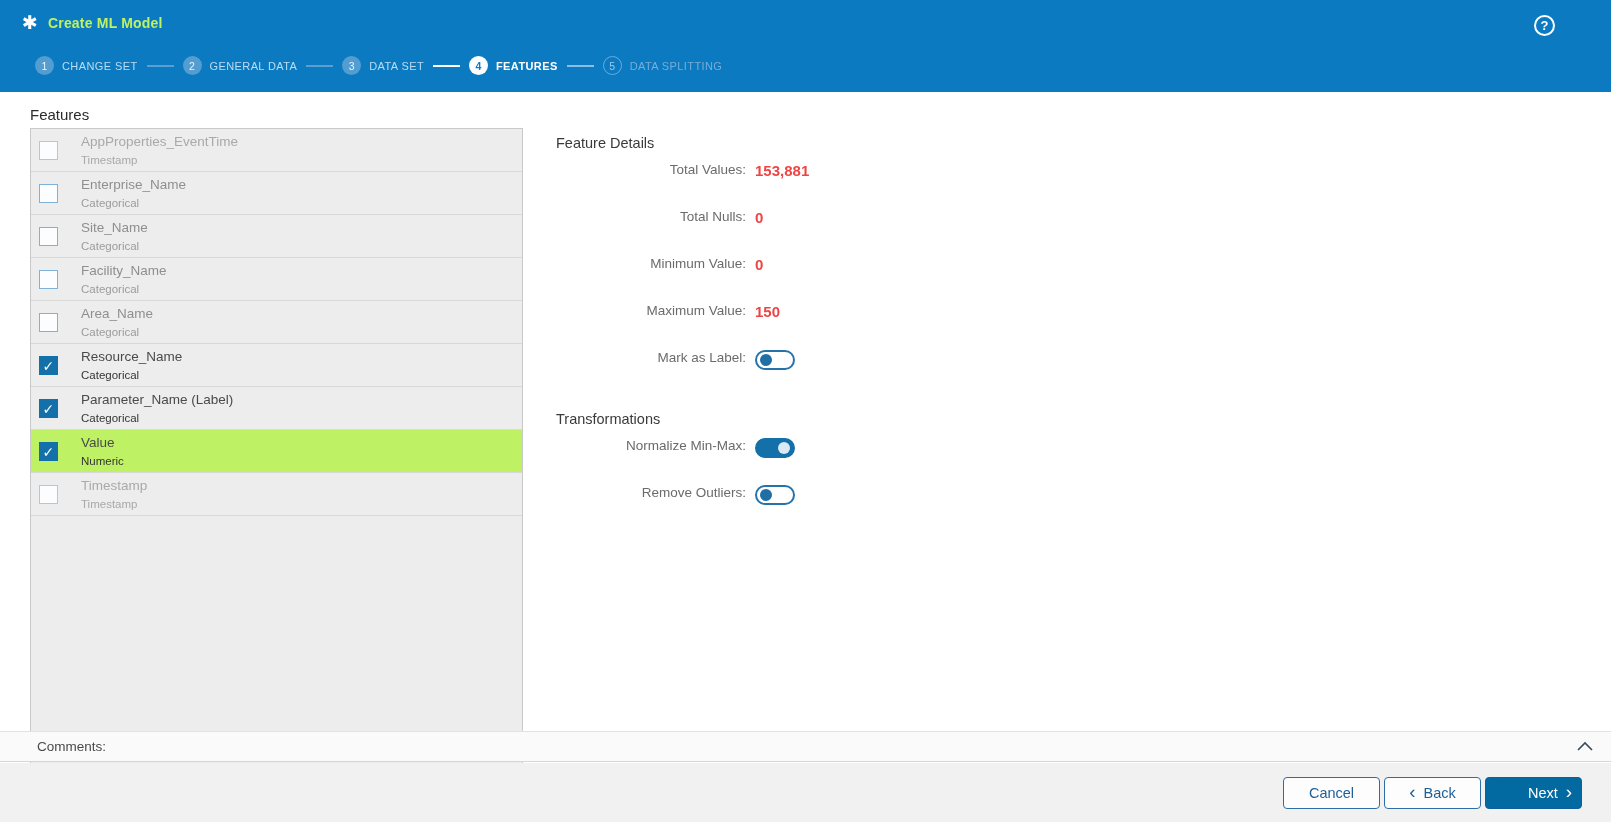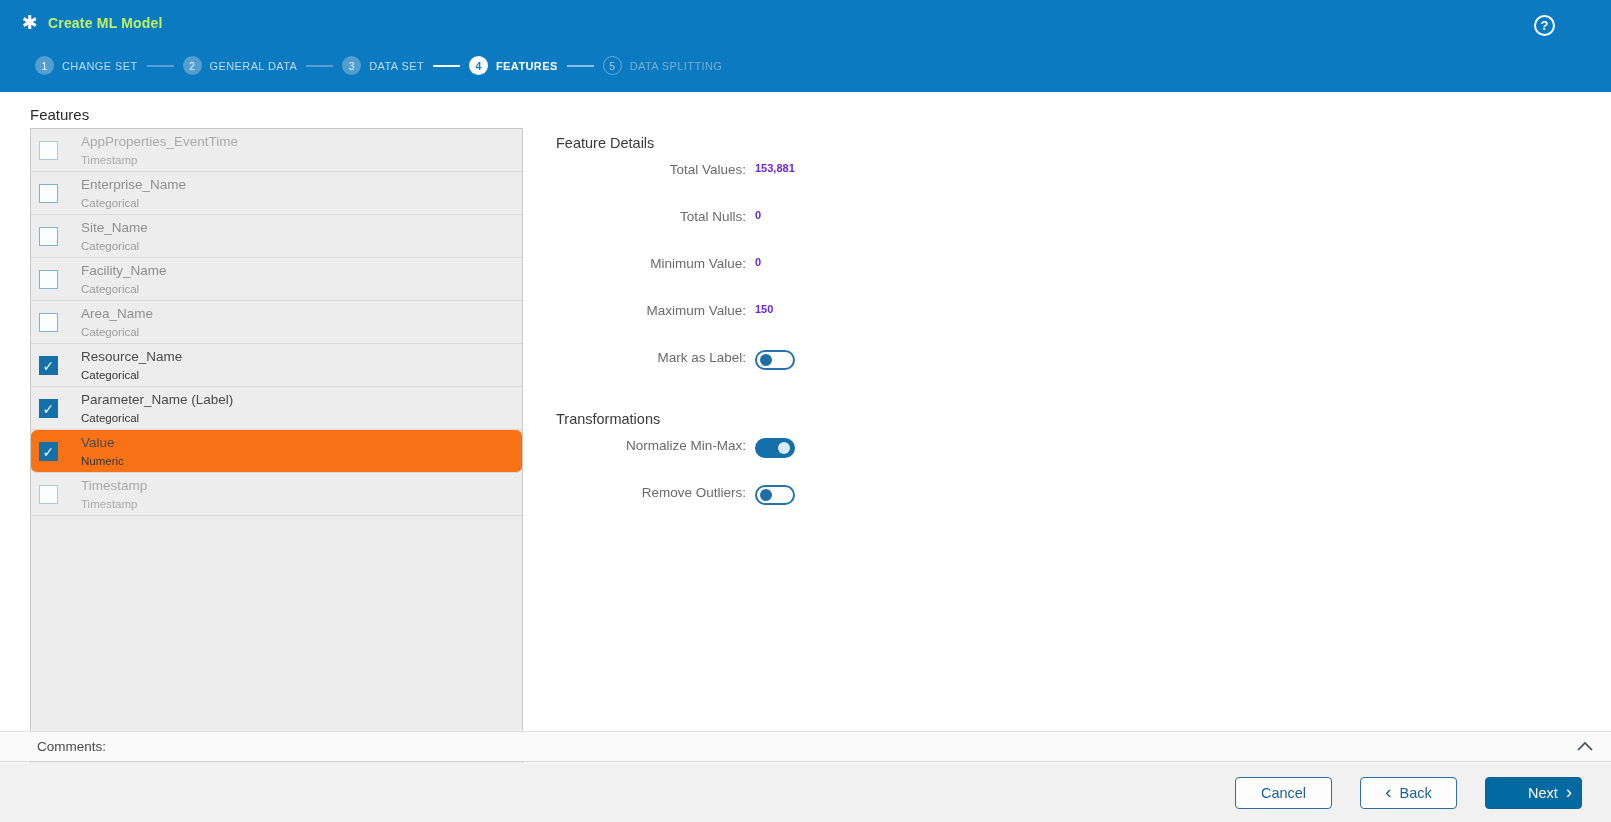--- a/index.html
+++ b/index.html
@@ -41,48 +41,48 @@
     background: #fcfdfe; border: 1px solid #7fb2d6; cursor: pointer; }
   .frow.disabled .checkbox { border-color: #a9cbe2; }
   .frow.checked .checkbox { background: #1470a8; border-color: #1470a8; }
   .frow.checked .checkbox::after { content: "✓"; position: absolute; left: 2.5px; top: 0.5px;
     color: #fff; font-size: 14px; font-weight: bold; }
   .frow .fname { position: absolute; left: 50px; top: 5px; font-size: 13.5px; color: #8f8f8f; }
   .frow .ftype { position: absolute; left: 50px; top: 25px; font-size: 11.5px; color: #9c9c9c; }
   .frow.disabled .fname, .frow.disabled .ftype { color: #a9a9a9; }
   .frow.checked .fname { color: #4a4a4a; }
   .frow.checked .ftype { color: #353535; }
-  .frow.selected { background: #f97316; border-radius: 6px; }
+  .frow.selected { background: #bef264; }
 
   
   .details { position: absolute; left: 556px; top: 135px; width: 420px; }
   .section-title { font-size: 14.5px; color: #3a3a3a; }
   .stat-rows { margin-top: 11px; }
   .drow { height: 47px; display: flex; align-items: flex-start; }
   .dlabel { width: 190px; text-align: right; font-size: 13.5px; color: #6b6b6b; }
-  .dvalue { margin-left: 9px; font-size: 11px; color: #6d28d9; font-weight: 600; }
+  .dvalue { margin-left: 9px; font-size: 15px; color: #ef4444; font-weight: 600; }
   .transform-title { margin-top: 14px; margin-bottom: 2px; }
 
   
   .toggle { position: relative; margin-left: 9px; width: 40px; height: 20px; border-radius: 11px;
     border: 2px solid #2673ab; background: #fff; cursor: pointer; display: inline-block; }
   .toggle .knob { position: absolute; top: 2px; width: 12px; height: 12px; border-radius: 50%; }
   .toggle.off .knob { left: 3px; background: #1f6fa5; }
   .toggle.on { background: #1470a8; border-color: #1470a8; }
   .toggle.on .knob { right: 3px; background: #d9eaf6; }
 
   
   .comments-bar { position: absolute; left: 0; top: 731px; width: 100%; height: 31px;
     background: #fafafa; border-top: 1px solid #e2e2e2; border-bottom: 1px solid #d6d6d6; }
   .comments-label { position: absolute; left: 37px; top: 7px; font-size: 13.5px; color: #4a4a4a; }
   .collapse-btn { position: absolute; right: 17px; top: 8px; width: 18px; height: 14px; cursor: pointer; }
 
   
   .footer { position: absolute; left: 0; top: 763px; width: 100%; height: 59px; background: #f1f1f1;
-    display: flex; align-items: center; justify-content: flex-end; gap: 28px; padding-right: 29px; }
+    display: flex; align-items: center; justify-content: flex-end; gap: 4px; padding-right: 29px; }
   .btn { min-width: 97px; height: 32px; border-radius: 4px; font-size: 14.5px;
     font-family: "Liberation Sans", sans-serif; display: flex; align-items: center; justify-content: center;
     gap: 8px; cursor: pointer; }
   .btn-outline { background: #fdfdfd; border: 1px solid #2d6ea7; color: #1d5f98; }
   .btn-primary { background: #0369a1; border: 1px solid #115f9a; color: #fff; padding-left: 33px; }
   .chev { font-size: 19px; line-height: 14px; margin-top: -2px; }
 </style>
 </head>
 <body>
 

